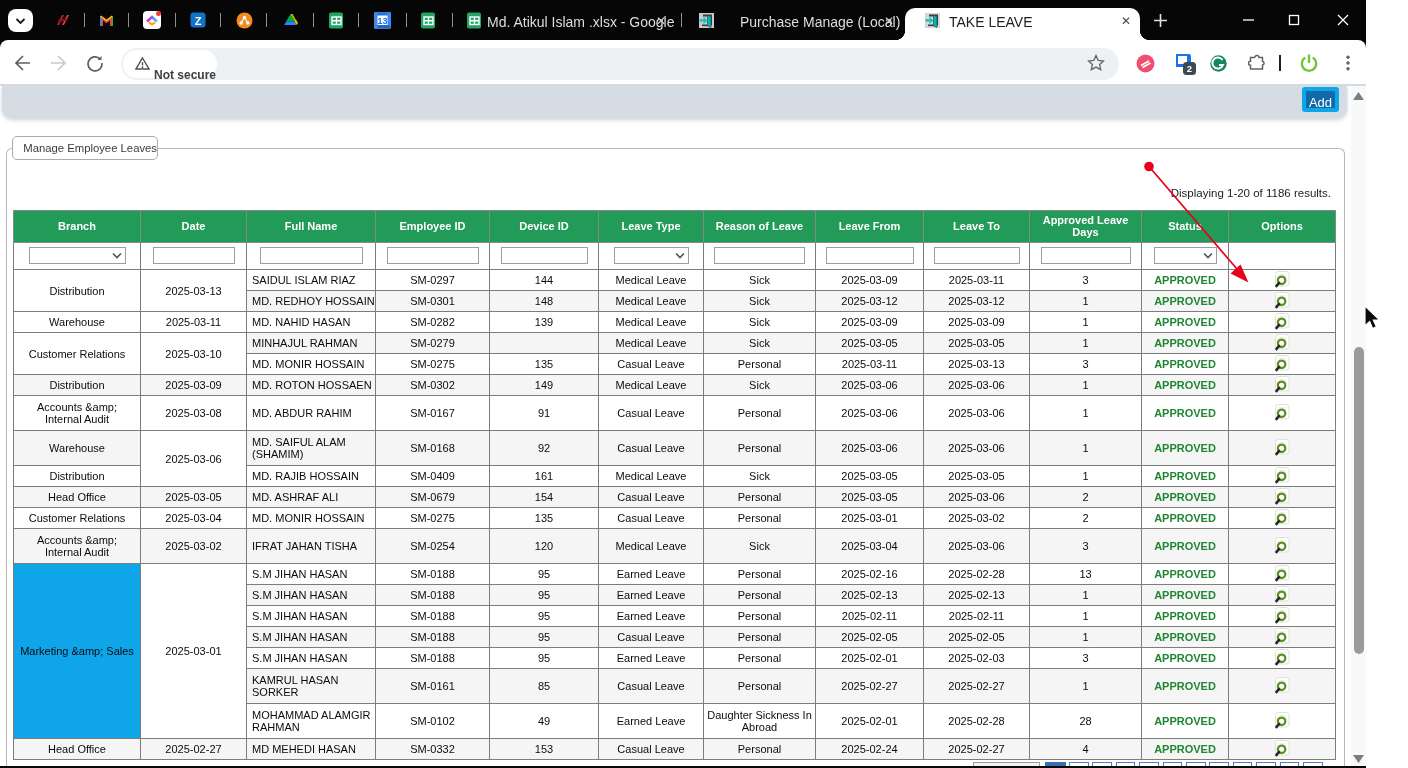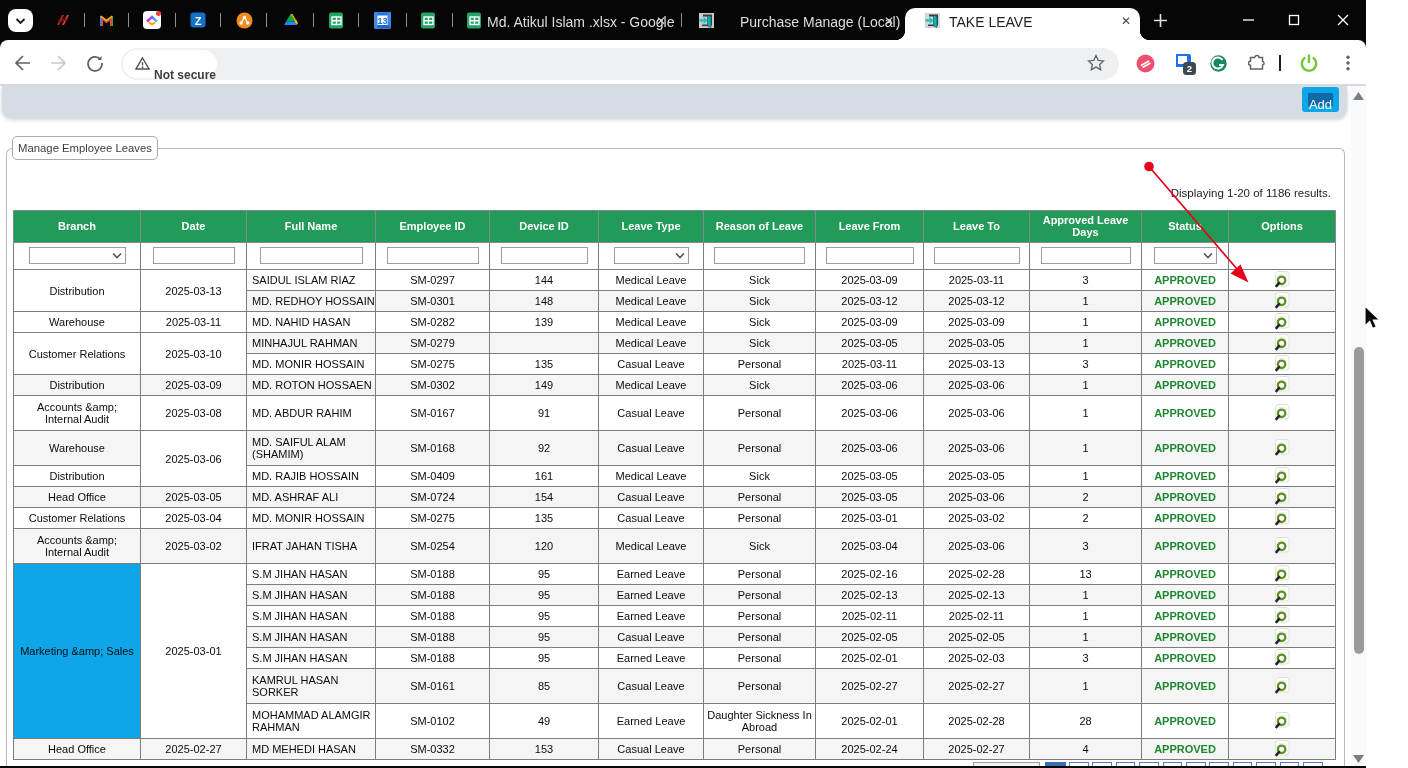--- a/index.html
+++ b/index.html
@@ -19,27 +19,27 @@
   #activetab { position:absolute; left:905px; top:8px; width:235px; height:32px;
     background:#fff; border-radius:10px 10px 0 0; }
   #activetab:before, #activetab:after { content:""; position:absolute; bottom:0; width:10px; height:10px; }
   #activetab:before { left:-10px; background:radial-gradient(circle at 0 0, transparent 10px, #fff 10.5px); }
   #activetab:after  { right:-10px; background:radial-gradient(circle at 10px 0, transparent 10px, #fff 10.5px); }
   
   #page { position:absolute; left:0; top:86px; width:1351px; height:682px; background:#fff; overflow:hidden; }
   #graybar { position:absolute; left:2px; top:0px; width:1345px; height:32px; background:#d5dce3;
     border-radius:0 0 10px 10px; box-shadow:0 2px 4px rgba(0,0,0,0.18); }
   #addbtn { position:absolute; left:1302px; top:1px; width:37px; height:25px; background:#1269a9;
-    border:6px solid #0ea5e9; border-radius:3px; color:#fff; font-size:13px; text-align:center;
+    border:4px solid #0ea5e9; border-radius:3px; color:#fff; font-size:13px; text-align:center;
     line-height:23px; }
   #panel { position:absolute; left:6px; top:62px; width:1339px; height:625px;
     border:1px solid #b8b8b8; border-bottom:none; border-radius:6px 6px 0 0; background:#fff; }
   #legend { position:absolute; left:12px; top:50px; width:146px; height:24px; background:#fff;
     border:1px solid #ababab; border-radius:5px; font-size:11.3px; color:#3c3c3c;
-    text-align:center; line-height:22px; }
+    text-align:right; line-height:22px; }
   #note { position:absolute; left:853px; top:49px; width:299px; height:63px; background:#fbf9cd;
     border:1px solid #7e7e70; font-size:14.5px; color:#0d0d0d; padding:3px 0 0 16px; line-height:20.3px;
     box-shadow:1px 1px 2px rgba(0,0,0,0.25); }
   #displaying { position:absolute; left:1031px; top:101px; width:300px; font-size:11.5px;
     color:#1c1c1c; text-align:right; }
   
   #tbl { position:absolute; left:13px; top:124px; width:1322px; border-collapse:collapse;
     table-layout:fixed; font-size:11px; color:#0b0b0b; }
   #tbl th, #tbl td { border:1px solid #7d7d7d; overflow:hidden; }
   #tbl th { background:#229a58; color:#fff; font-size:11px; font-weight:bold;
@@ -465,21 +465,21 @@
                 <rect x="2.5" y="0.5" width="13.5" height="14.5" rx="3" fill="#fff" stroke="#e0e0db" stroke-width="1"></rect>
                 <path d="M5.5 3.5 h8 M5.5 5.5 h8" stroke="#efefea" stroke-width="1"></path>
                 <circle cx="8.6" cy="9.3" r="3.7" fill="#fff" stroke="#5e9122" stroke-width="2.3"></circle>
                 <path d="M5.9 12.2 L3.6 14.8" stroke="#282828" stroke-width="2.6" stroke-linecap="square"></path>
               </svg></td>
           </tr>
       <tr class="even r1">
             <td>Head Office</td>
             <td>2025-03-05</td>
             <td class="nm">MD. ASHRAF ALI</td>
-            <td>SM-0724</td>
+            <td>SM-0679</td>
             <td>154</td>
             <td>Casual Leave</td>
             <td>Personal</td>
             <td>2025-03-05</td>
             <td>2025-03-06</td>
             <td>2</td>
             <td class="ap">APPROVED</td>
             <td><svg width="18" height="18" style="vertical-align:middle">
                 <rect x="2.5" y="0.5" width="13.5" height="14.5" rx="3" fill="#fff" stroke="#e0e0db" stroke-width="1"></rect>
                 <path d="M5.5 3.5 h8 M5.5 5.5 h8" stroke="#efefea" stroke-width="1"></path>

